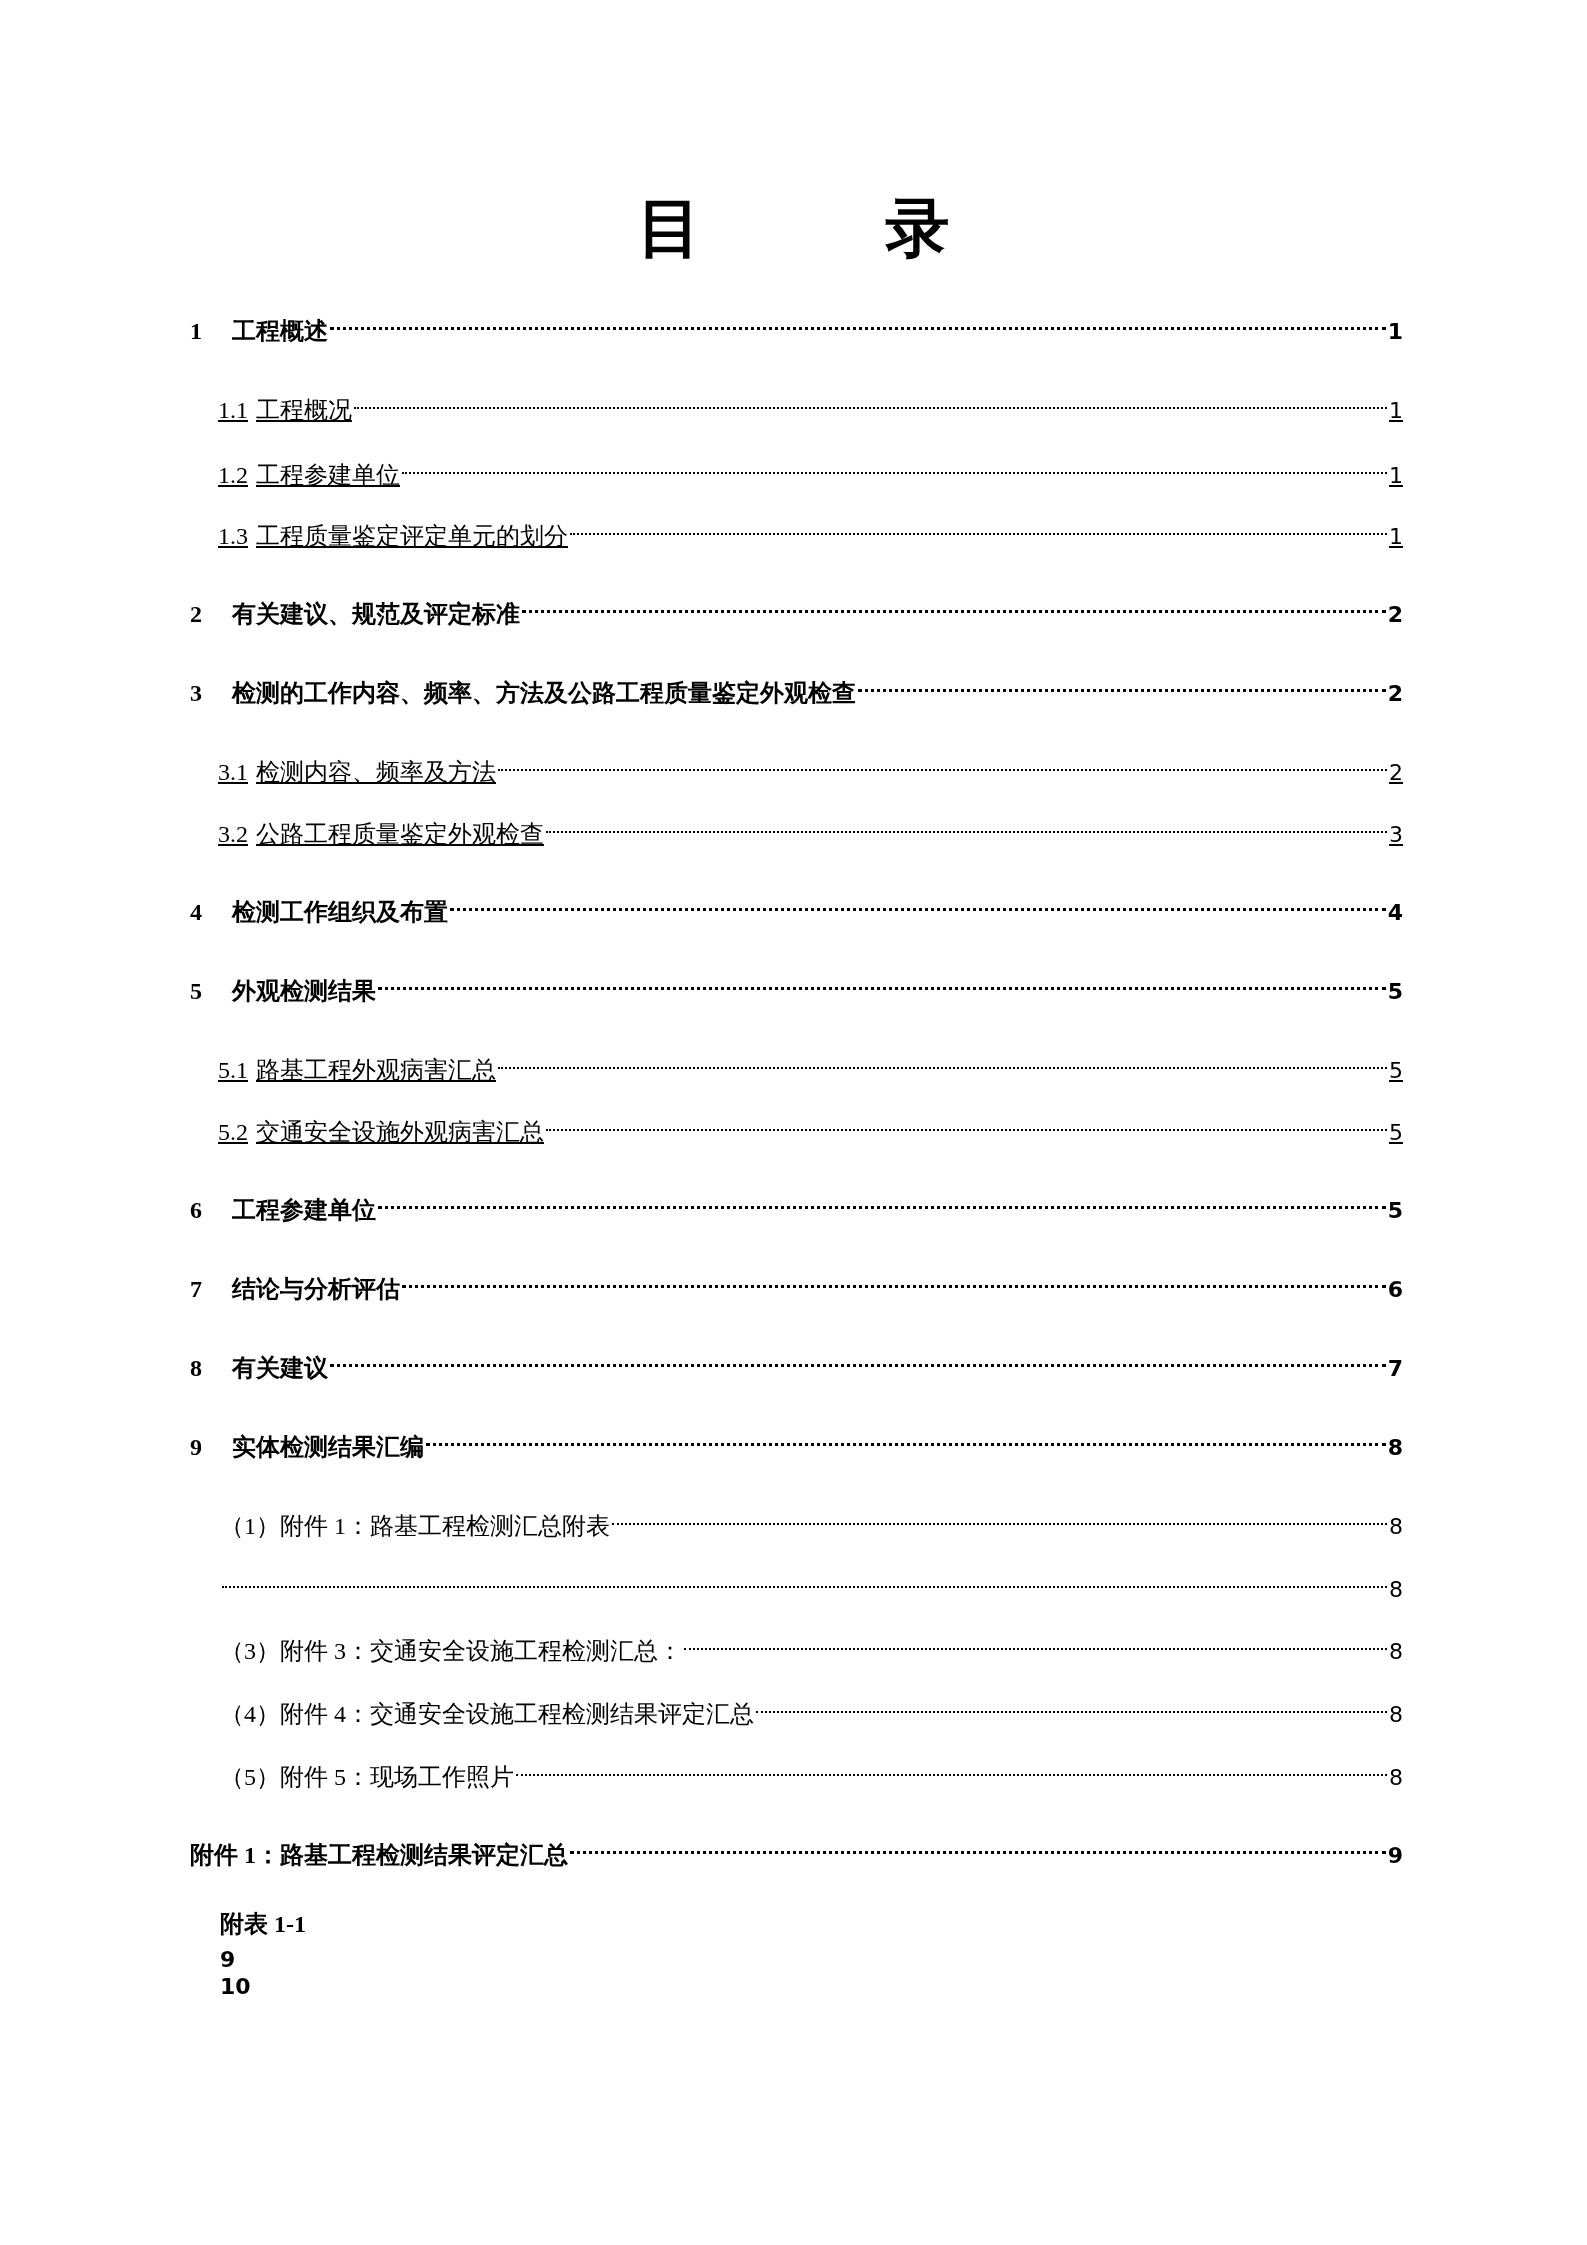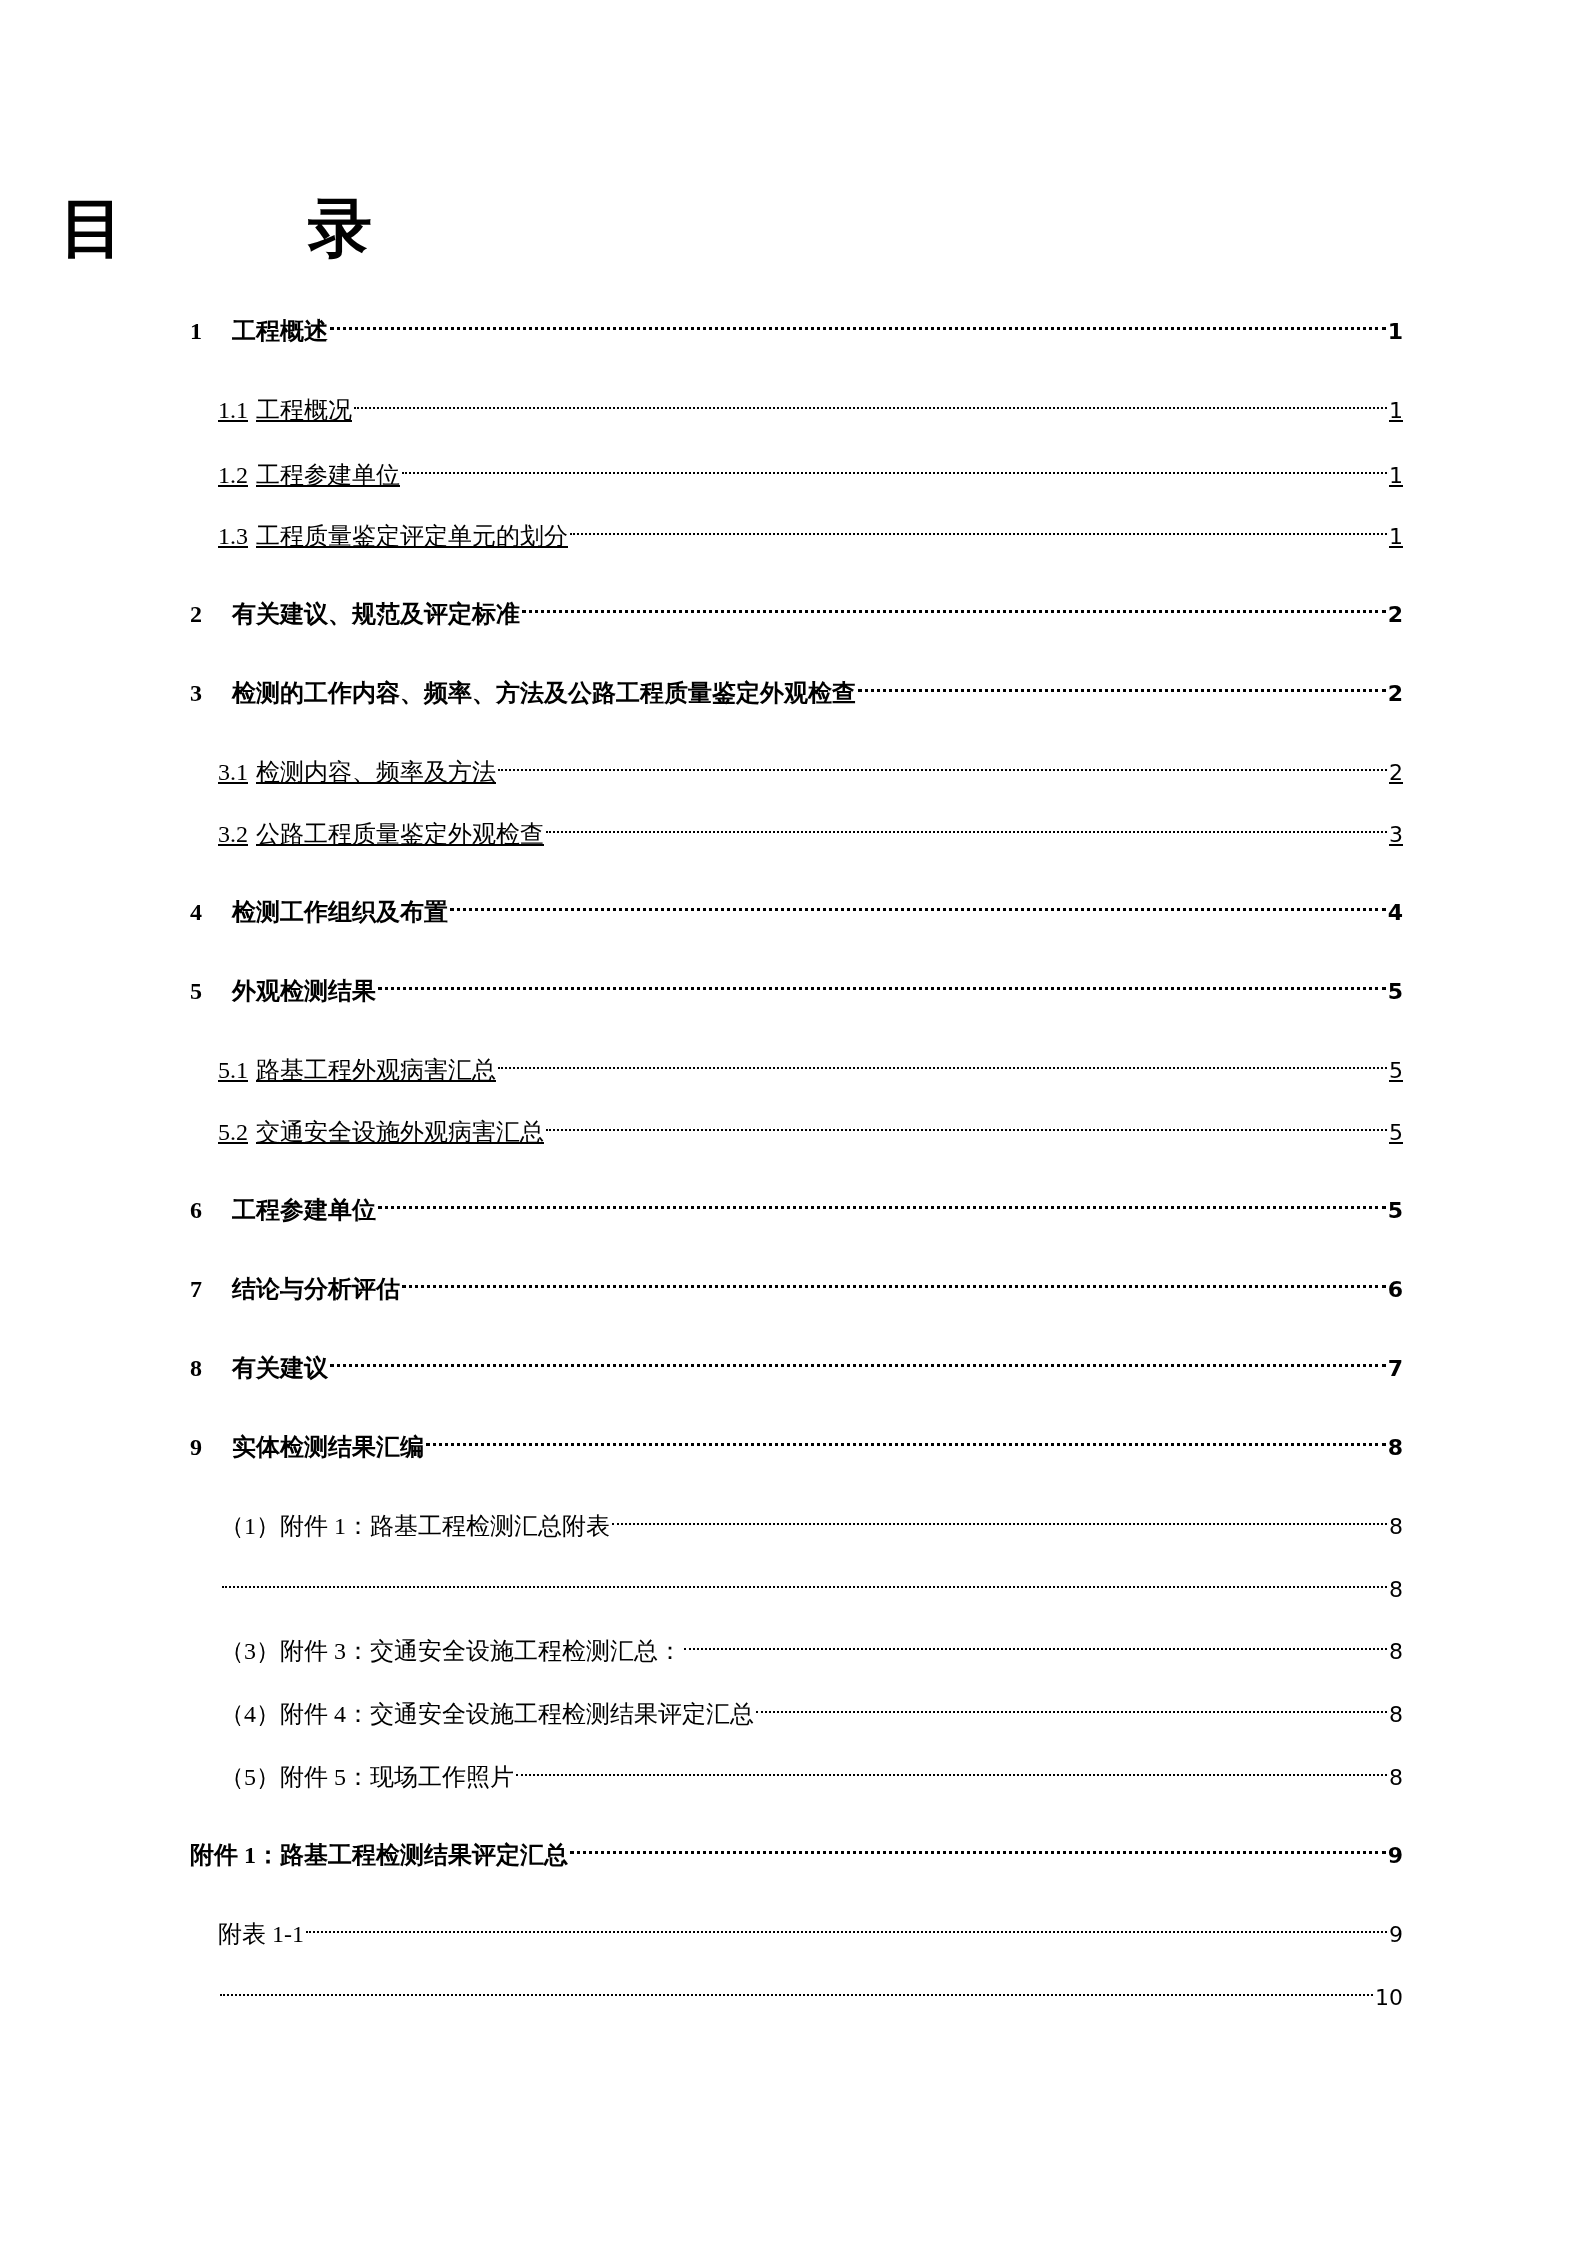--- a/index.html
+++ b/index.html
@@ -19,21 +19,21 @@
       left: 0; top: 0;
       width: 1587px;
       height: 2245px;
       background: #fff;
     }
     .title {
       position: absolute;
       top: 188px;
       left: 0;
       width: 1587px;
-      text-align: left;
+      text-align: center;
       font-family: "DejaVu Serif", "Liberation Serif", serif;
       font-size: 64px;
       font-weight: bold;
       letter-spacing: 60px;
       line-height: 80px;
       text-indent: 60px;
     }
     .toc {
       position: absolute;
       left: 0;
@@ -45,21 +45,21 @@
       display: flex;
       align-items: baseline;
       height: 36px;
       line-height: 36px;
       white-space: nowrap;
     }
     .toc-row.lvl1 { left: 190px; right: 184px; font-size: 24px; font-weight: bold; }
     .toc-row.lvl2 { left: 218px; right: 184px; font-size: 24px; font-weight: normal; text-decoration: underline; }
     .toc-row.lvl3 { left: 220px; right: 184px; font-size: 24px; font-weight: normal; justify-content: space-between; }
     .toc-row.app1 { left: 190px; right: 184px; font-size: 24px; font-weight: bold; }
-    .toc-row.app2 { left: 218px; right: 184px; font-size: 24px; font-weight: normal; }
+    .toc-row.app2 { left: 218px; right: 184px; font-size: 24px; font-weight: bold; flex-direction: column; }
 
     .toc-num {
       display: inline-block;
       min-width: 42px;
       font-family: "Liberation Serif", serif;
     }
     .lvl2 .toc-num { min-width: 0; margin-right: 8px; }
     .toc-label {
       flex: 0 0 auto;
     }

